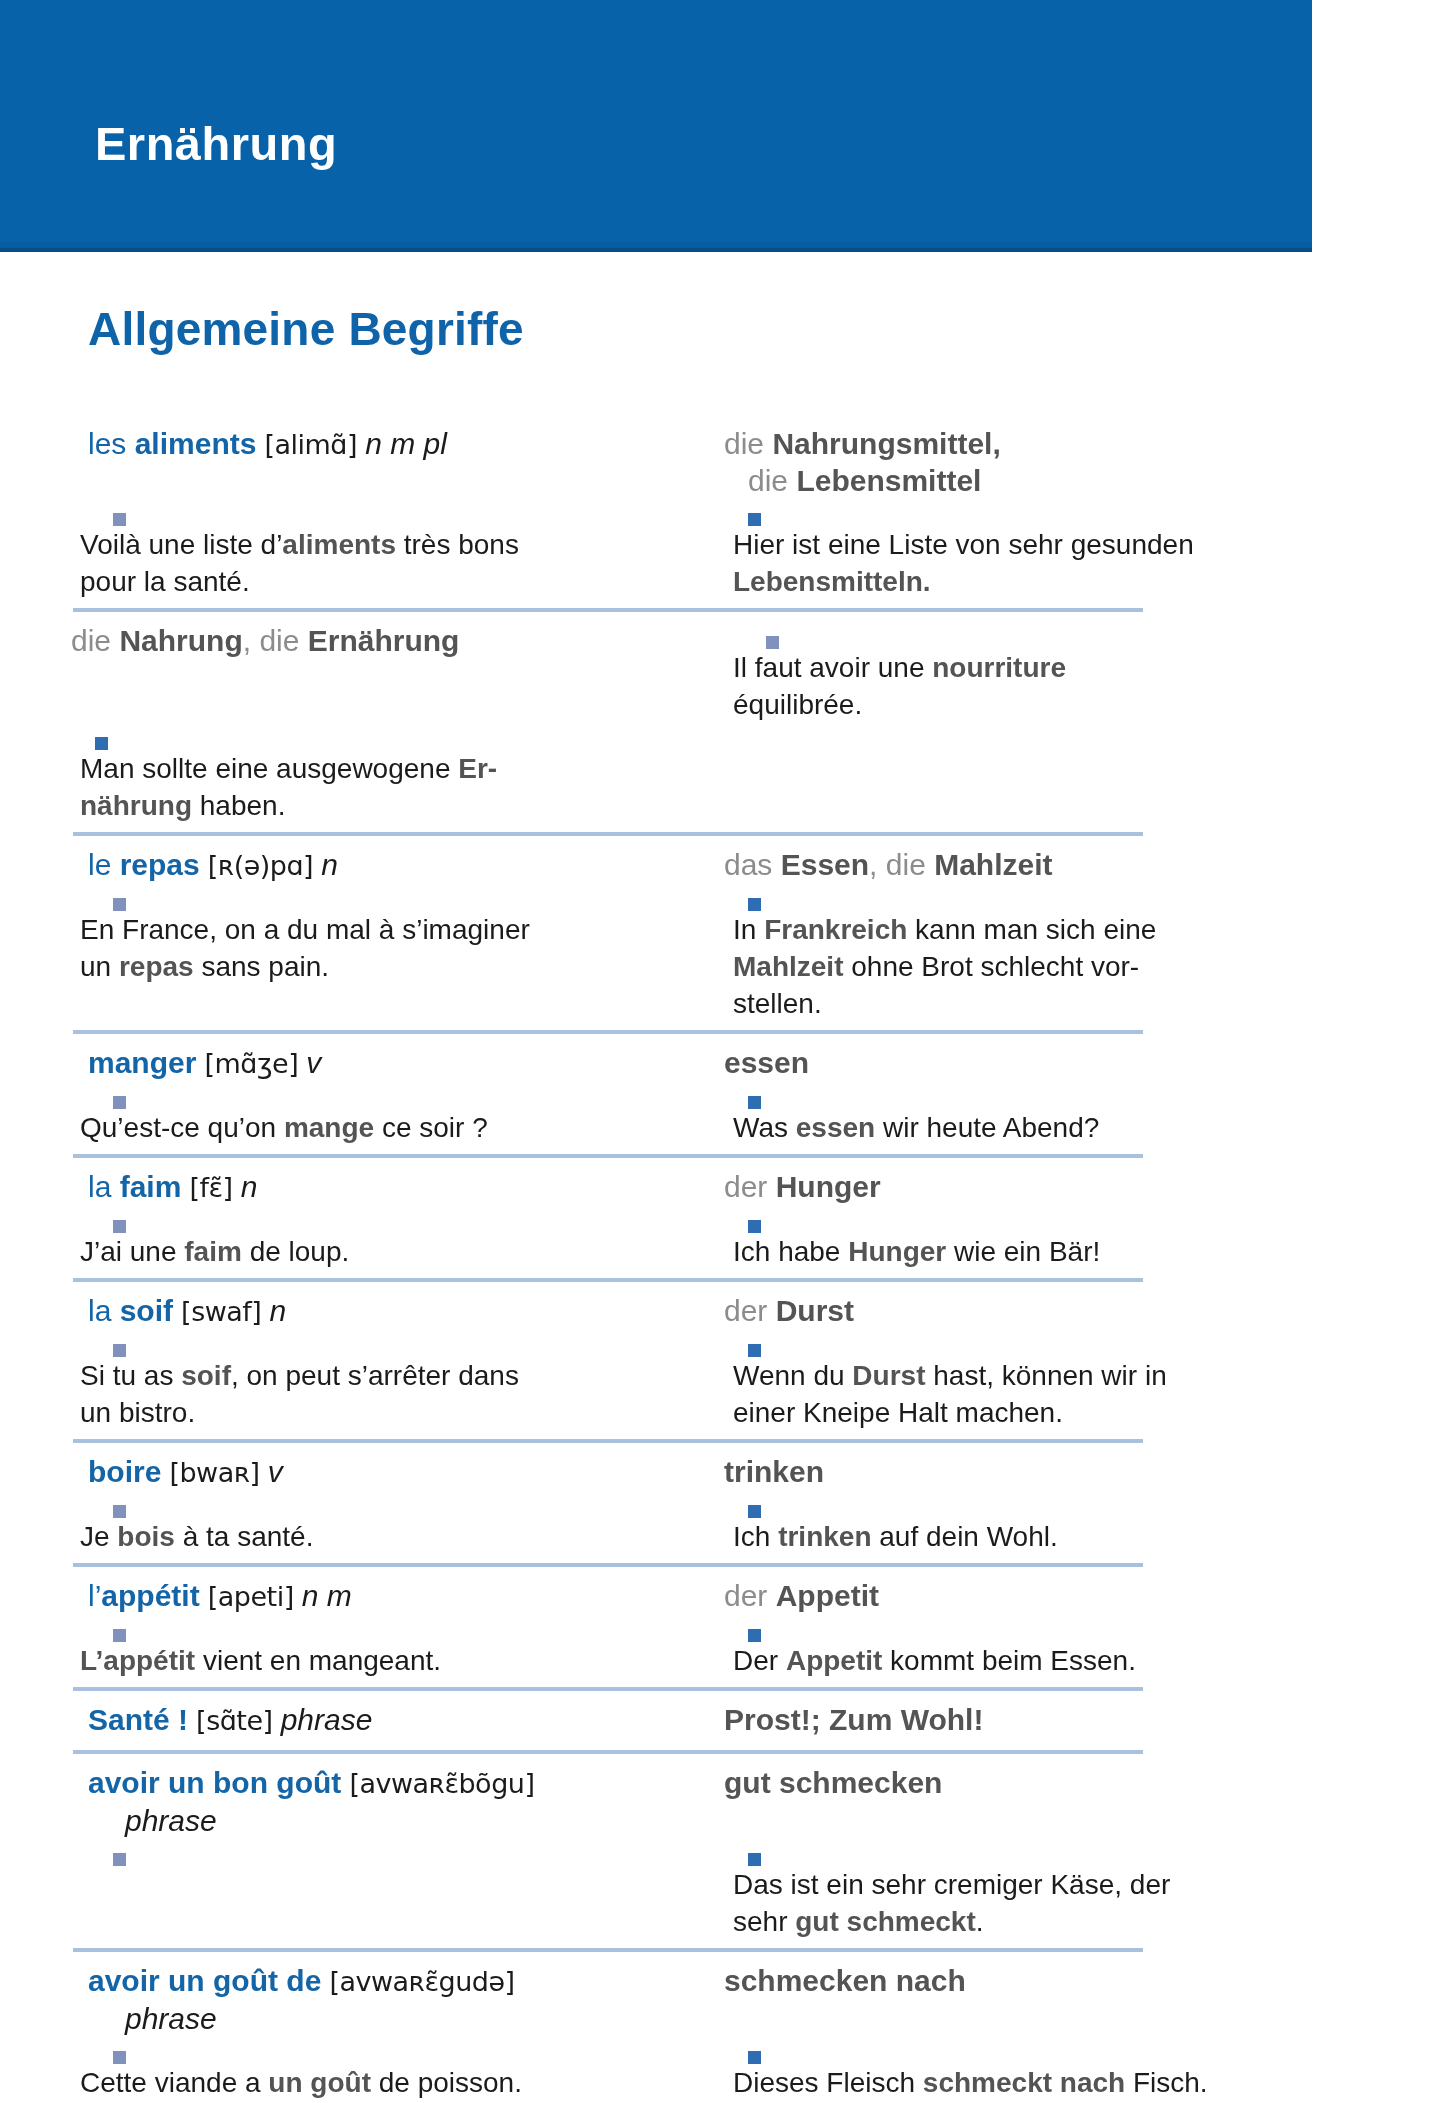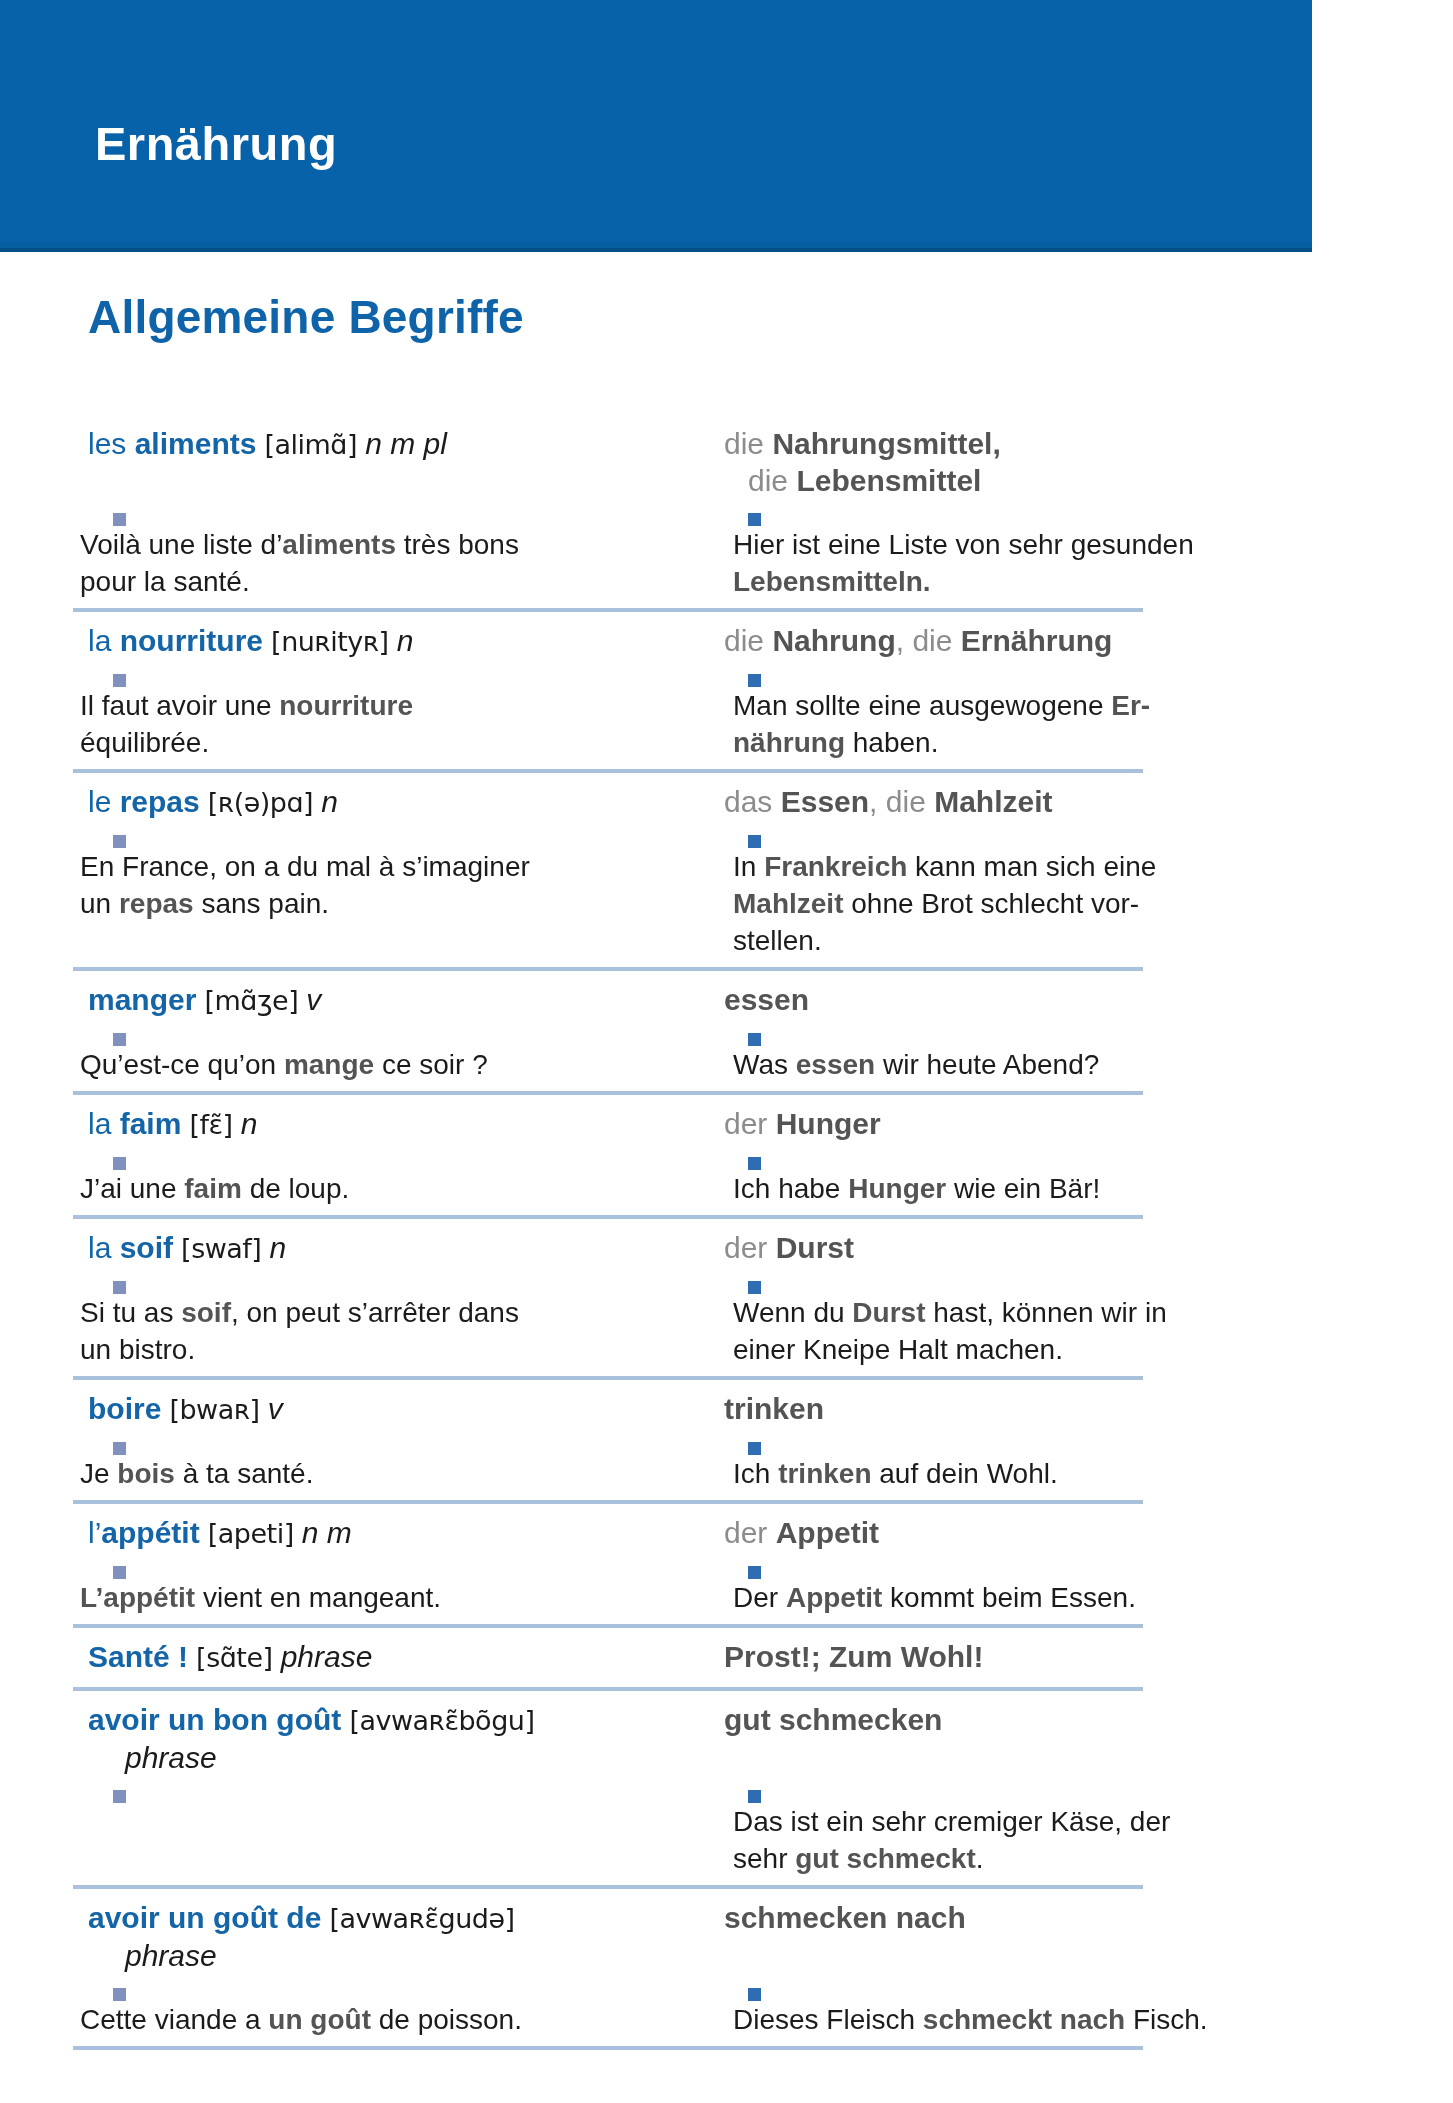--- a/index.html
+++ b/index.html
@@ -15,21 +15,21 @@
   }
   html,body{margin:0;padding:0;}
   body{background:#ffffff;font-family:"Liberation Sans",sans-serif;}
   .page{position:relative;width:1453px;height:2103px;background:#ffffff;overflow:hidden;}
 
   .band{position:absolute;left:0;top:0;width:1312px;height:252px;background:var(--band-blue);
         box-shadow:inset 0 -4px 0 rgba(0,0,0,0.14), inset 0 -10px 0 rgba(0,0,0,0.05);}
   .band h1{position:absolute;left:95px;top:120px;margin:0;font-size:47px;line-height:1;
            font-weight:bold;color:#ffffff;letter-spacing:0.5px;}
 
-  .section-heading{position:absolute;left:88px;top:292px;margin:0;font-size:46px;line-height:1.1;
+  .section-heading{position:absolute;left:88px;top:304px;margin:0;font-size:46px;line-height:1.1;
            font-weight:bold;color:var(--heading-blue);letter-spacing:0.2px;}
 
   .entries{position:absolute;left:71px;top:415px;width:1224px;}
   .entry{display:grid;grid-template-columns:600px 571px;column-gap:53px;
          position:relative;padding:10px 0 12px 0;}
   .entry::after{content:"";position:absolute;left:2px;bottom:0;width:1070px;height:4px;
                 background:var(--divider);}
   .cell{min-width:0;}
   .cell.ex{margin-top:3px;}
 
@@ -86,23 +86,20 @@
           <div class="ex-item">
             <div class="bullet"></div>
             <div class="ex-text">
               <div class="ex-line"><span class="s-r">Hier ist eine Liste von sehr gesunden</span></div>
               <div class="ex-line"><span class="s-b">Lebensmitteln.</span></div>
             </div>
           </div>
         </div>
       </div>
       <div class="entry">
-        <div class="cell head fr">
-          <div class="head-line"><span class="s-a">la </span><span class="s-h">nourriture</span><span class="s-ph"> [nuʀityʀ] </span><span class="s-pos">n</span></div>
-        </div>
         <div class="cell head de">
           <div class="head-line"><span class="s-g">die </span><span class="s-d">Nahrung</span><span class="s-g">, </span><span class="s-g">die </span><span class="s-d">Ernährung</span></div>
         </div>
         <div class="cell ex fr">
           <div class="ex-item">
             <div class="bullet"></div>
             <div class="ex-text">
               <div class="ex-line"><span class="s-r">Il faut avoir une </span><span class="s-b">nourriture</span></div>
               <div class="ex-line"><span class="s-r">équilibrée.</span></div>
             </div>

